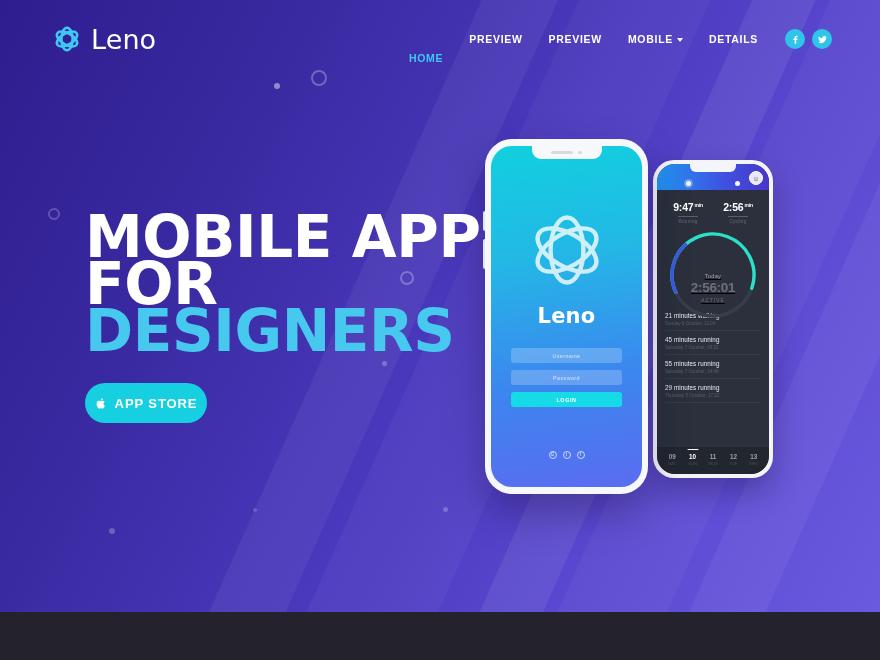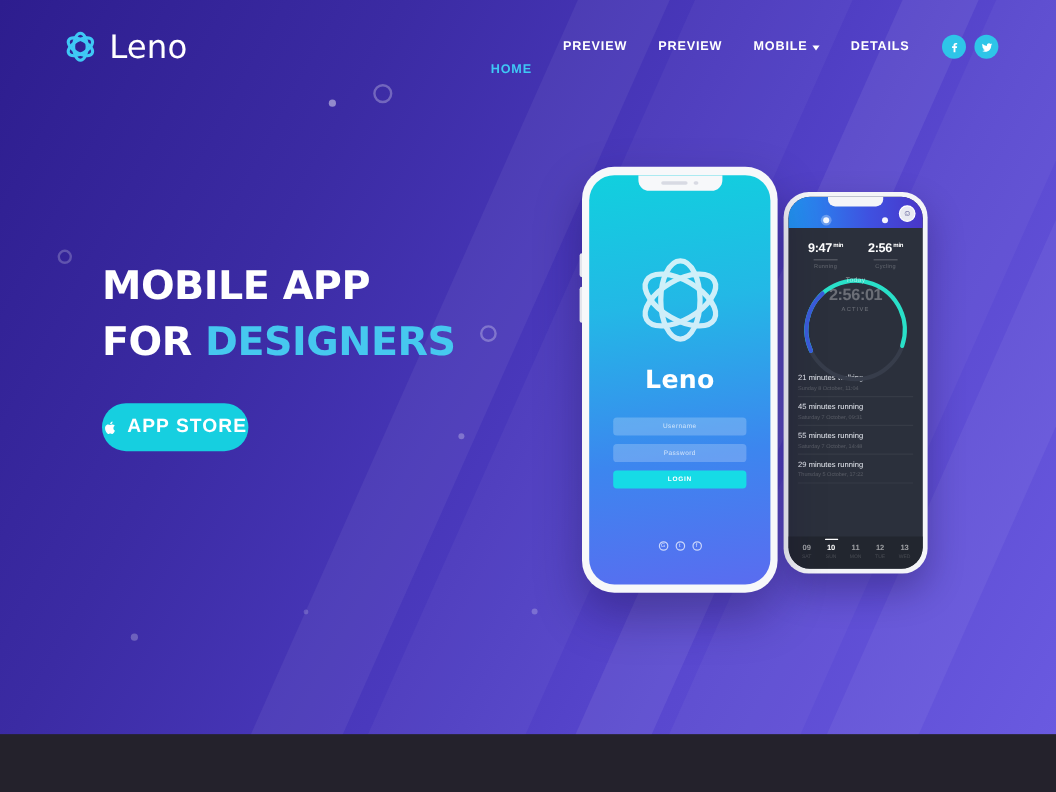--- a/index.html
+++ b/index.html
@@ -67,35 +67,35 @@
     width:20px;height:20px;border-radius:50%;
     background:#2ec5e8; display:flex; align-items:center; justify-content:center;
   }
   .soc svg{ display:block; }
 
   
   .copy{
     position:absolute; left:85px; top:214px; width:420px; z-index:30;
   }
   .h1{
-    font-size:33px; line-height:47px; font-weight:bold;
+    font-size:58px; line-height:47px; font-weight:bold;
     color:#fff; letter-spacing:-.4px;
     font-family:"DejaVu Sans", sans-serif;
   }
   .h1 .accent{ color:#46c8ef; }
   .lead{
     margin-top:17px;
     color:#e2ddf6; font-size:12.5px; line-height:19px; max-width:300px;
   }
   .btns{ margin-top:28px; display:flex; gap:17px; }
   .btn{
     height:40px; border-radius:20px; border:none; cursor:pointer;
     display:flex; align-items:center; justify-content:center; gap:8px;
     background:#16cfe0; color:#fff;
-    font-size:16px; font-weight:bold; letter-spacing:.9px;
+    font-size:13px; font-weight:bold; letter-spacing:.9px;
     font-family:"Liberation Sans", sans-serif;
   }
   .btn.appstore{ width:122px; }
   .btn.playstore{ width:131px; }
   .btn svg{ display:block; }
 
   
   .phones{ position:absolute; left:455px; top:125px; width:380px; height:400px; z-index:20; }
 
   
@@ -133,21 +133,21 @@
     display:flex;align-items:center;justify-content:center;
     font-size:7px; color:#4a4a8a;
   }
   .pb-stats{ display:flex; padding:11px 6px 7px; }
   .pb-stat{ flex:1; text-align:center; }
   .pb-stat-val{ color:#fff; font-size:10.5px; font-weight:bold; letter-spacing:-.2px; }
   .pb-stat-val sup{ font-size:5px; font-weight:bold; margin-left:1px; vertical-align:super; }
   .pb-stat-bar{ width:20px;height:1px;background:rgba(255,255,255,.22); margin:3px auto 2px;}
   .pb-stat-lbl{ color:rgba(255,255,255,.25); font-size:4.6px; letter-spacing:.3px; }
   .pb-ring-wrap{
-    position:relative; height:72px; display:flex; align-items:flex-start; justify-content:center;
+    position:relative; height:72px; display:flex; align-items:flex-end; justify-content:center;text-decoration:underline;
   }
   .pb-ring{ position:absolute; top:-4px; left:50%; transform:translateX(-50%); }
   .pb-ring-inner{ position:relative; text-align:center; z-index:3; }
   .pb-today{ color:rgba(255,255,255,.55); font-size:5.6px; letter-spacing:.3px; }
   .pb-time{ color:#fff; font-size:13.5px; font-weight:bold; margin-top:1px; letter-spacing:-.3px;}
   .pb-time span{ color:rgba(255,255,255,.3); }
   .pb-active{ color:rgba(255,255,255,.3); font-size:4.8px; letter-spacing:1px; margin-top:3px; }
   .pb-list{ padding:4px 8px 0; flex:1; }
   .pb-li{ padding:5px 0 4px; border-bottom:1px solid rgba(255,255,255,.055); }
   .pb-li-t{ color:#e8ebf2; font-size:6.3px; letter-spacing:.05px; }

